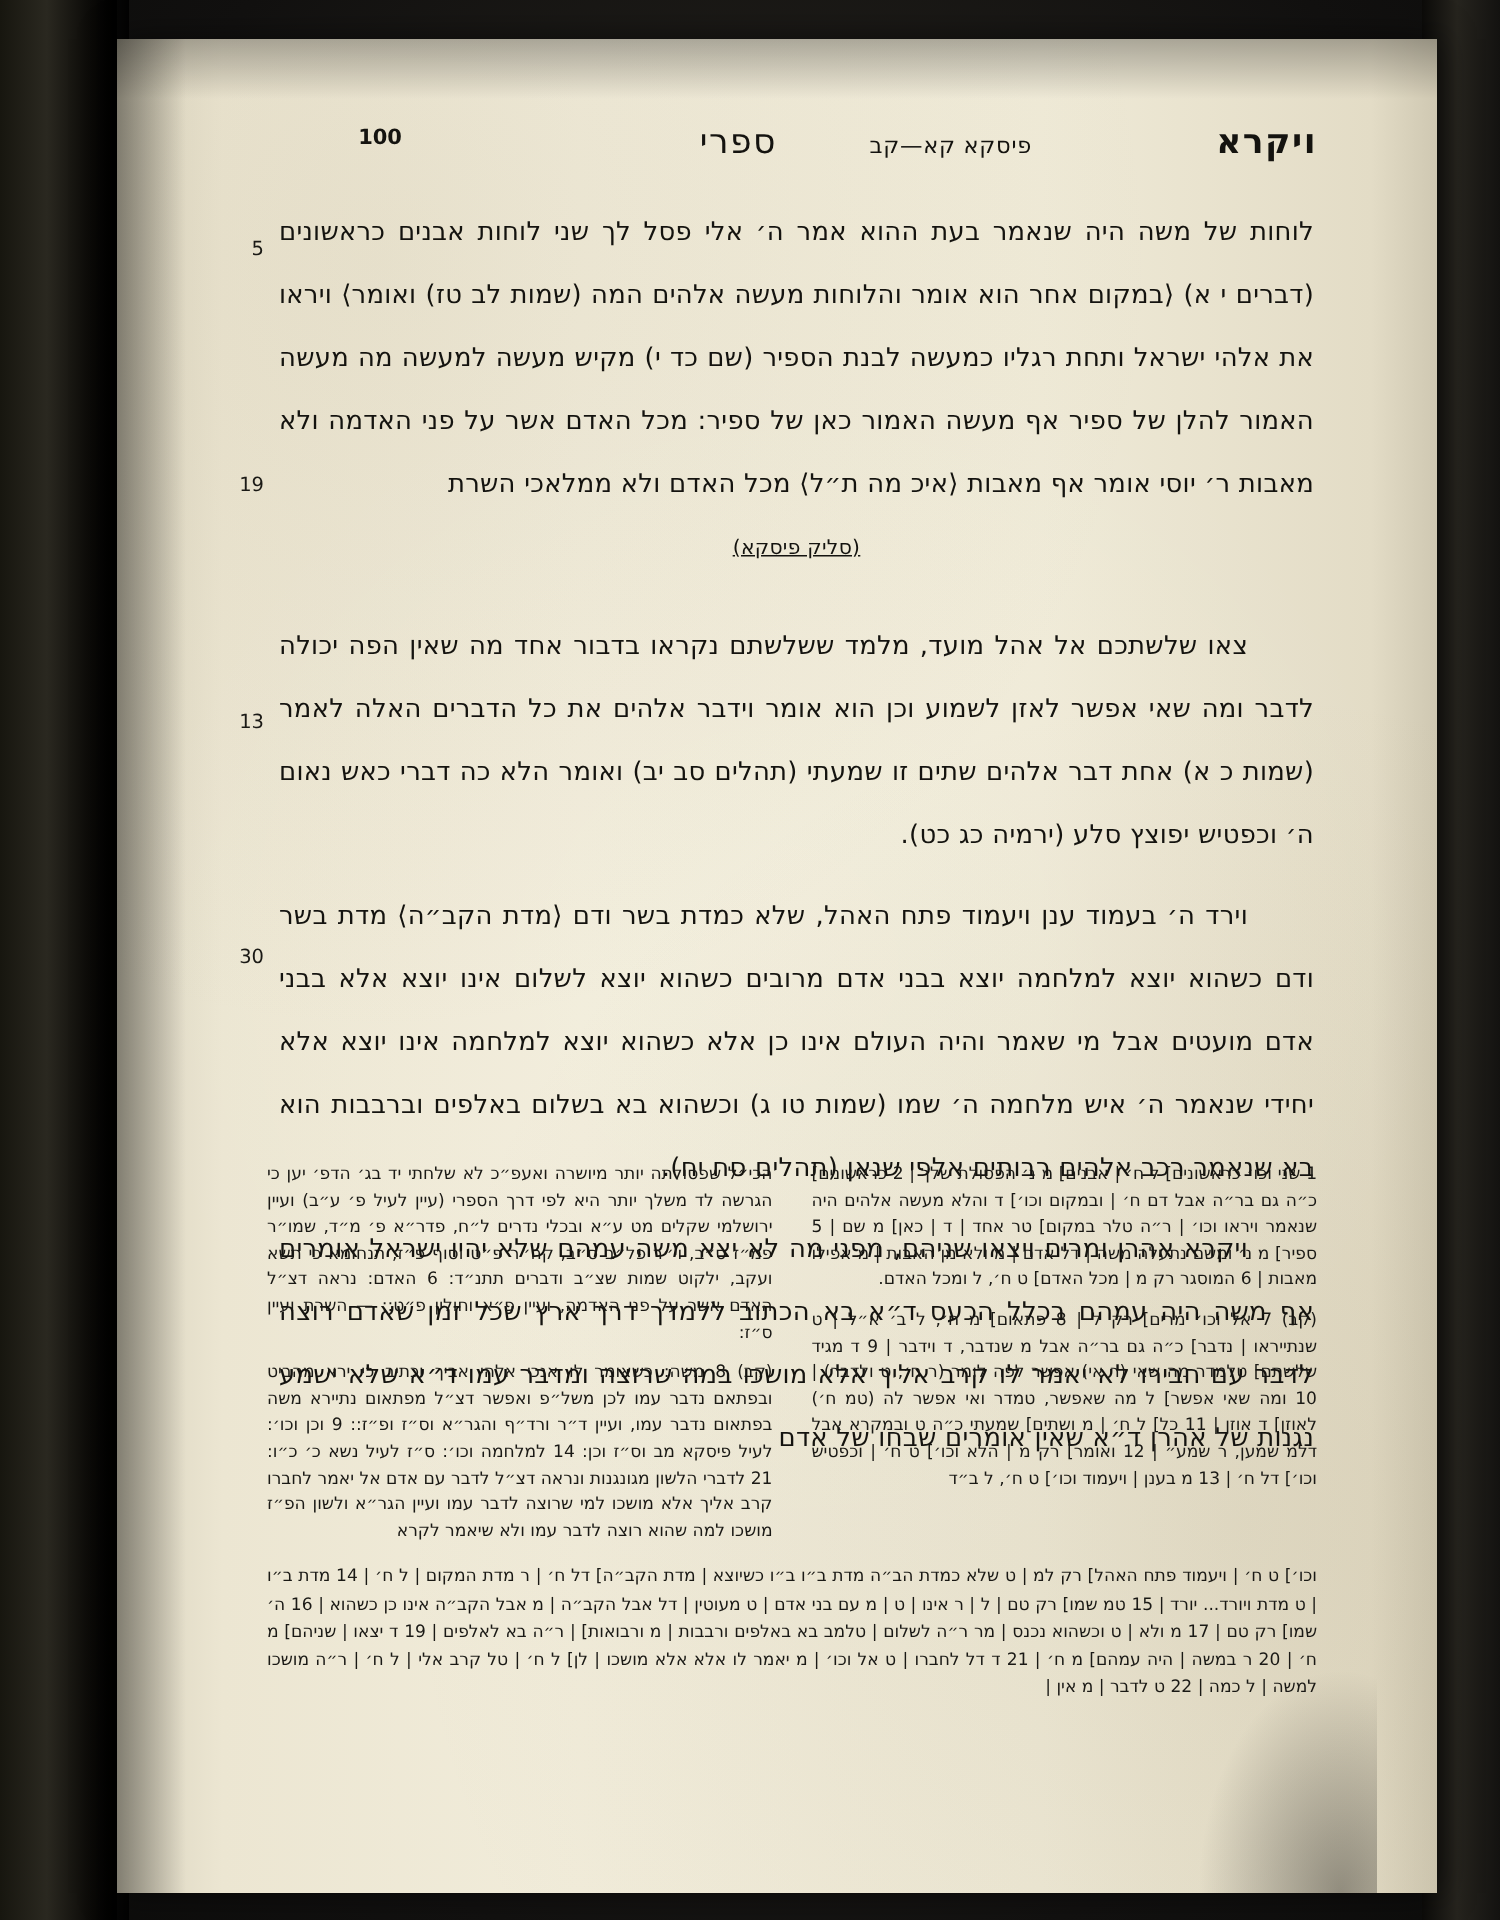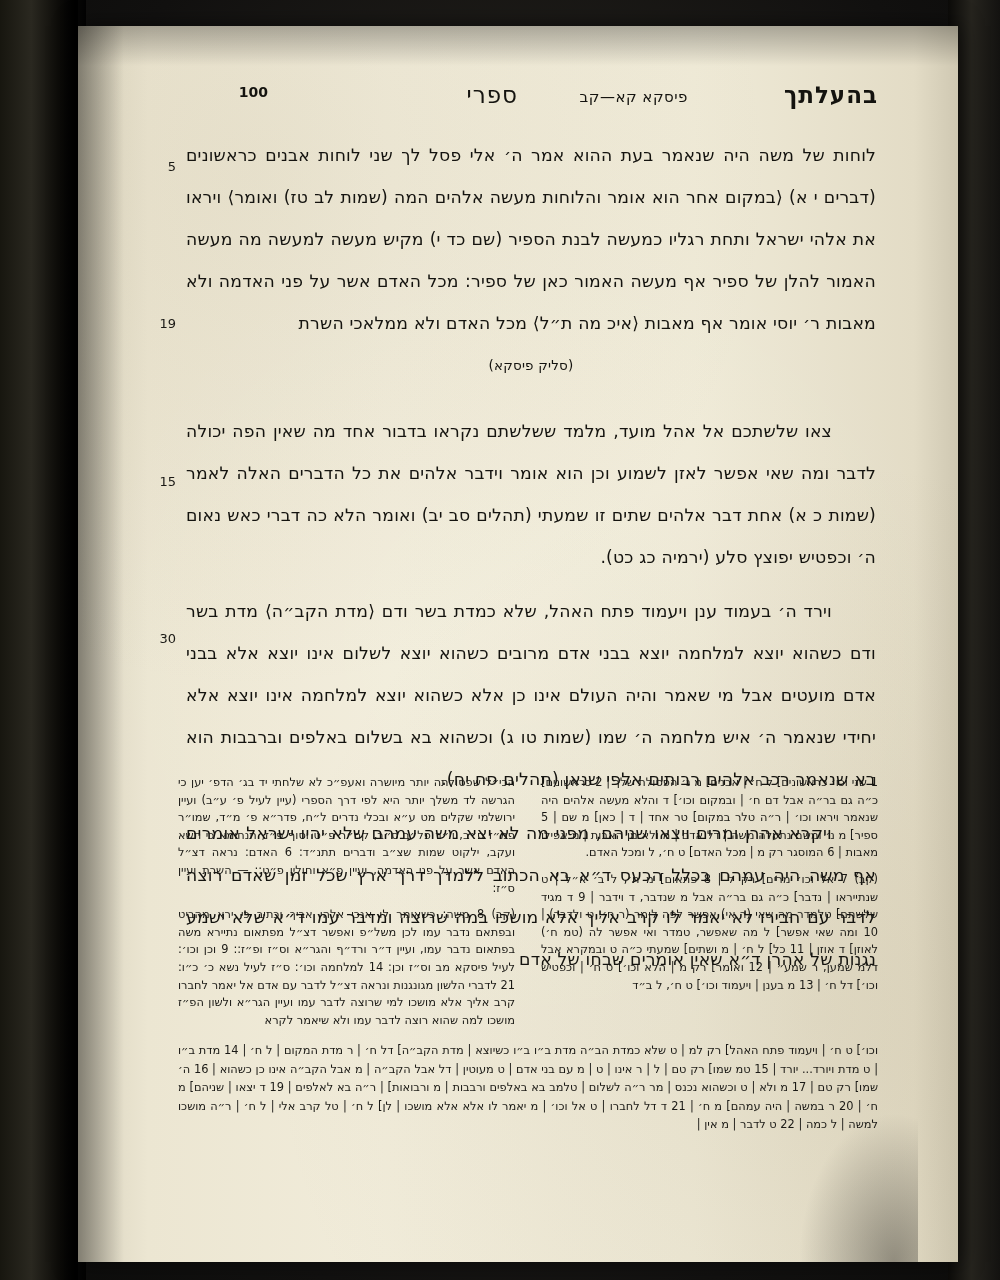--- a/index.html
+++ b/index.html
@@ -142,20 +142,21 @@
     margin-bottom: 0;
   }
   .para.indent {
     text-indent: 44px;
   }
   .gap {
     height: 12px;
   }
   .small-cap {
     font-size: 13.5px;
+    text-decoration: underline;
   }
 
   
   .linenum {
     position: absolute;
     left: 76px;
     width: 22px;
     text-align: right;
     font-size: 13px;
     direction: ltr;
@@ -227,29 +228,29 @@
   <div class="fore-edge"></div>
 
   <div class="page">
     <div class="page-grain"></div>
     <div class="top-shadow"></div>
     <div class="left-shadow"></div>
 
     <div class="content">
 
       <div class="header">
-        <div class="hdr-left-word">בהעלתך</div>
+        <div class="hdr-left-word">ויקרא</div>
         <div class="hdr-center">פיסקא קא—קב</div>
         <div class="hdr-title">ספרי</div>
         <div class="hdr-pageno">100</div>
       </div>
 
       <div class="linenum" style="top:133px;">5</div>
       <div class="linenum" style="top:290px;">19</div>
-      <div class="linenum" style="top:448px;">15</div>
+      <div class="linenum" style="top:448px;">13</div>
       <div class="linenum" style="top:605px;">30</div>
 
       <div class="body-block">
         <p class="para">לוחות של משה היה שנאמר בעת ההוא אמר ה׳ אלי פסל לך שני לוחות אבנים כראשונים (דברים י א) ⟨במקום אחר הוא אומר והלוחות מעשה אלהים המה (שמות לב טז) ואומר⟩ ויראו את אלהי ישראל ותחת רגליו כמעשה לבנת הספיר (שם כד י) מקיש מעשה למעשה מה מעשה האמור להלן של ספיר אף מעשה האמור כאן של ספיר: מכל האדם אשר על פני האדמה ולא מאבות ר׳ יוסי אומר אף מאבות ⟨איכ מה ת״ל⟩ מכל האדם ולא ממלאכי השרת</p>
         <p class="para small-cap" style="text-align:center; margin-top:0;">(סליק פיסקא)</p>
         <div class="gap"></div>
         <div class="gap"></div>
         <p class="para indent">צאו שלשתכם אל אהל מועד, מלמד ששלשתם נקראו בדבור אחד מה שאין הפה יכולה לדבר ומה שאי אפשר לאזן לשמוע וכן הוא אומר וידבר אלהים את כל הדברים האלה לאמר (שמות כ א) אחת דבר אלהים שתים זו שמעתי (תהלים סב יב) ואומר הלא כה דברי כאש נאום ה׳ וכפטיש יפוצץ סלע (ירמיה כג כט).</p>
         <div class="gap"></div>
         <p class="para indent">וירד ה׳ בעמוד ענן ויעמוד פתח האהל, שלא כמדת בשר ודם ⟨מדת הקב״ה⟩ מדת בשר ודם כשהוא יוצא למלחמה יוצא בבני אדם מרובים כשהוא יוצא לשלום אינו יוצא אלא בבני אדם מועטים אבל מי שאמר והיה העולם אינו כן אלא כשהוא יוצא למלחמה אינו יוצא אלא יחידי שנאמר ה׳ איש מלחמה ה׳ שמו (שמות טו ג) וכשהוא בא בשלום באלפים וברבבות הוא בא שנאמר רכב אלהים רבותים אלפי שנאן (תהלים סח יח).</p>

